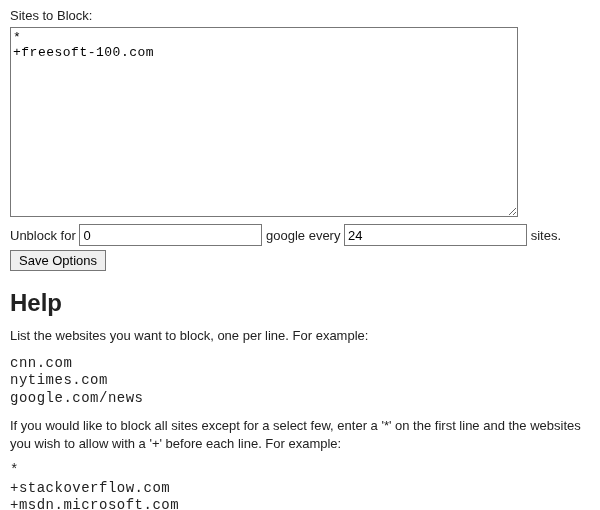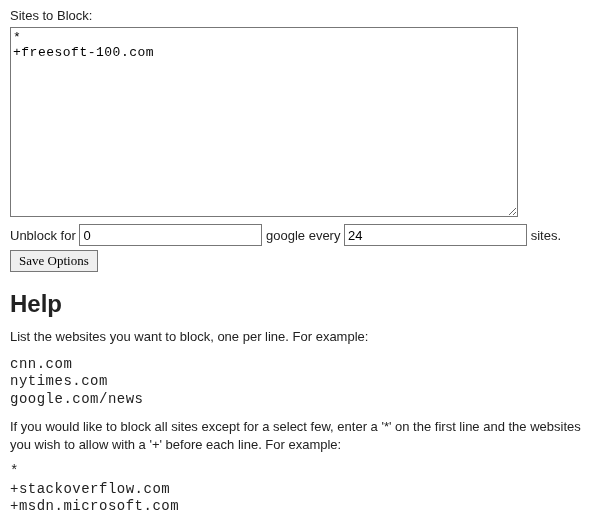--- a/index.html
+++ b/index.html
@@ -42,21 +42,21 @@
     width: 175px;
     height: 18px;
     box-sizing: content-box;
   }
   .savebtn {
     margin-top: 4px;
     font-size: 13px;
     padding: 2px 8px;
     border: 1px solid #777;
     background: #efefef;
-    font-family: Liberation Serif, serif;
+    font-family: Liberation Sans, sans-serif;
     cursor: pointer;
   }
   h2.help {
     font-size: 24px;
     font-weight: bold;
     margin: 18px 0 10px 0;
   }
   p.para {
     margin: 10px 0;
     line-height: 1.35;

